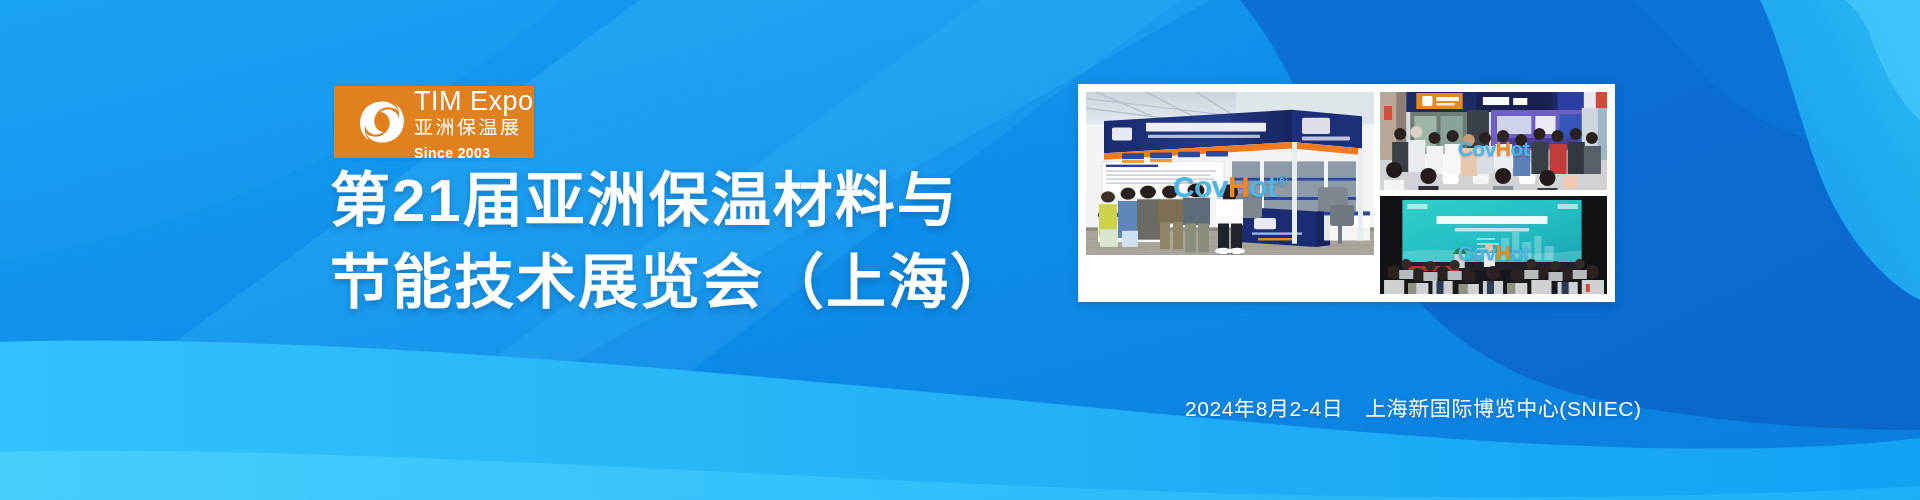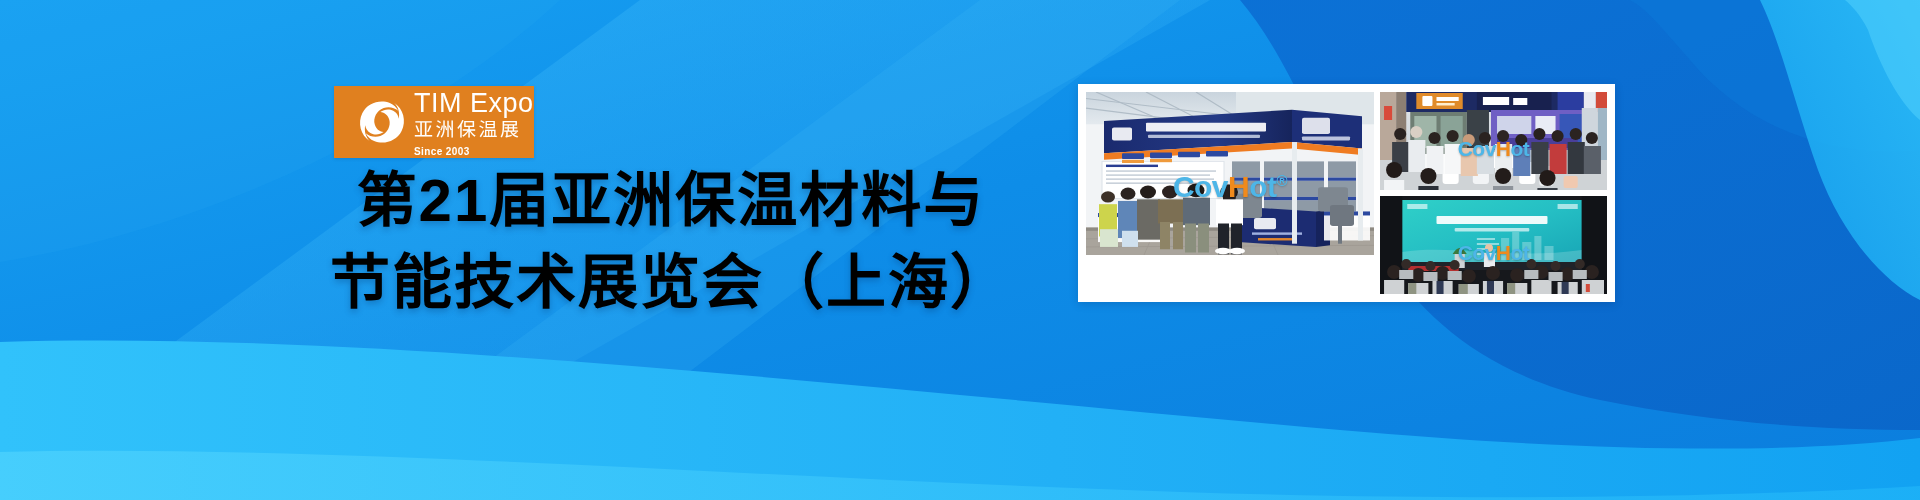--- a/index.html
+++ b/index.html
@@ -31,34 +31,34 @@
   .logo-text { margin-left:4px; line-height:1; padding-top:2px; }
   .logo-tim {
     font-size:27px; color:#ffffff; letter-spacing:.5px;
     font-weight:400; line-height:1.05; white-space:nowrap;
   }
   .logo-cn {
     font-size:19px; color:#ffffff; letter-spacing:2.5px;
     line-height:1.35; white-space:nowrap; font-weight:500;
   }
   .logo-since {
-    font-size:10px; color:#ffffff; letter-spacing:.4px;
+    font-size:14px; color:#ffffff; letter-spacing:.4px;
     margin-top:5px; white-space:nowrap; font-weight:600;
   }
 
   
   .subtitle {
     position:absolute; left:601px; top:78px;
     font-size:36px; color:#ffffff; letter-spacing:5px;
     white-space:nowrap; font-weight:400;
     text-shadow:0 2px 4px rgba(0,50,110,.22);
   }
   .title-block {
     position:absolute; left:330px; top:160px;
-    color:#000000; white-space:nowrap;text-align:center;
+    color:#ffffff; white-space:nowrap;
   }
   .title-line {
     font-size:60px; font-weight:700; letter-spacing:2px;
     line-height:82px;
     text-shadow:0 3px 6px rgba(0,46,104,.30);
   }
 
   
   .venue {
     position:absolute; left:1185px; top:392px;
@@ -176,20 +176,21 @@
       <div class="logo-since">Since 2003</div>
     </div>
   </div>
 
 
   <div class="title-block">
     <div class="title-line">第21届亚洲保温材料与</div>
     <div class="title-line">节能技术展览会（上海）</div>
   </div>
 
+  <div class="venue">2024年8月2-4日　上海新国际博览中心(SNIEC)</div>
 
   <div class="collage">
 
     <div class="photo collage-left">
       <svg viewBox="0 0 288 202" preserveAspectRatio="none" aria-hidden="true">
         <defs>
           <linearGradient id="pRoof" x1="0" y1="0" x2="0" y2="1">
             <stop offset="0" stop-color="#c9d4dd"></stop>
               <stop offset="1" stop-color="#e8edf1"></stop>
           </linearGradient>

